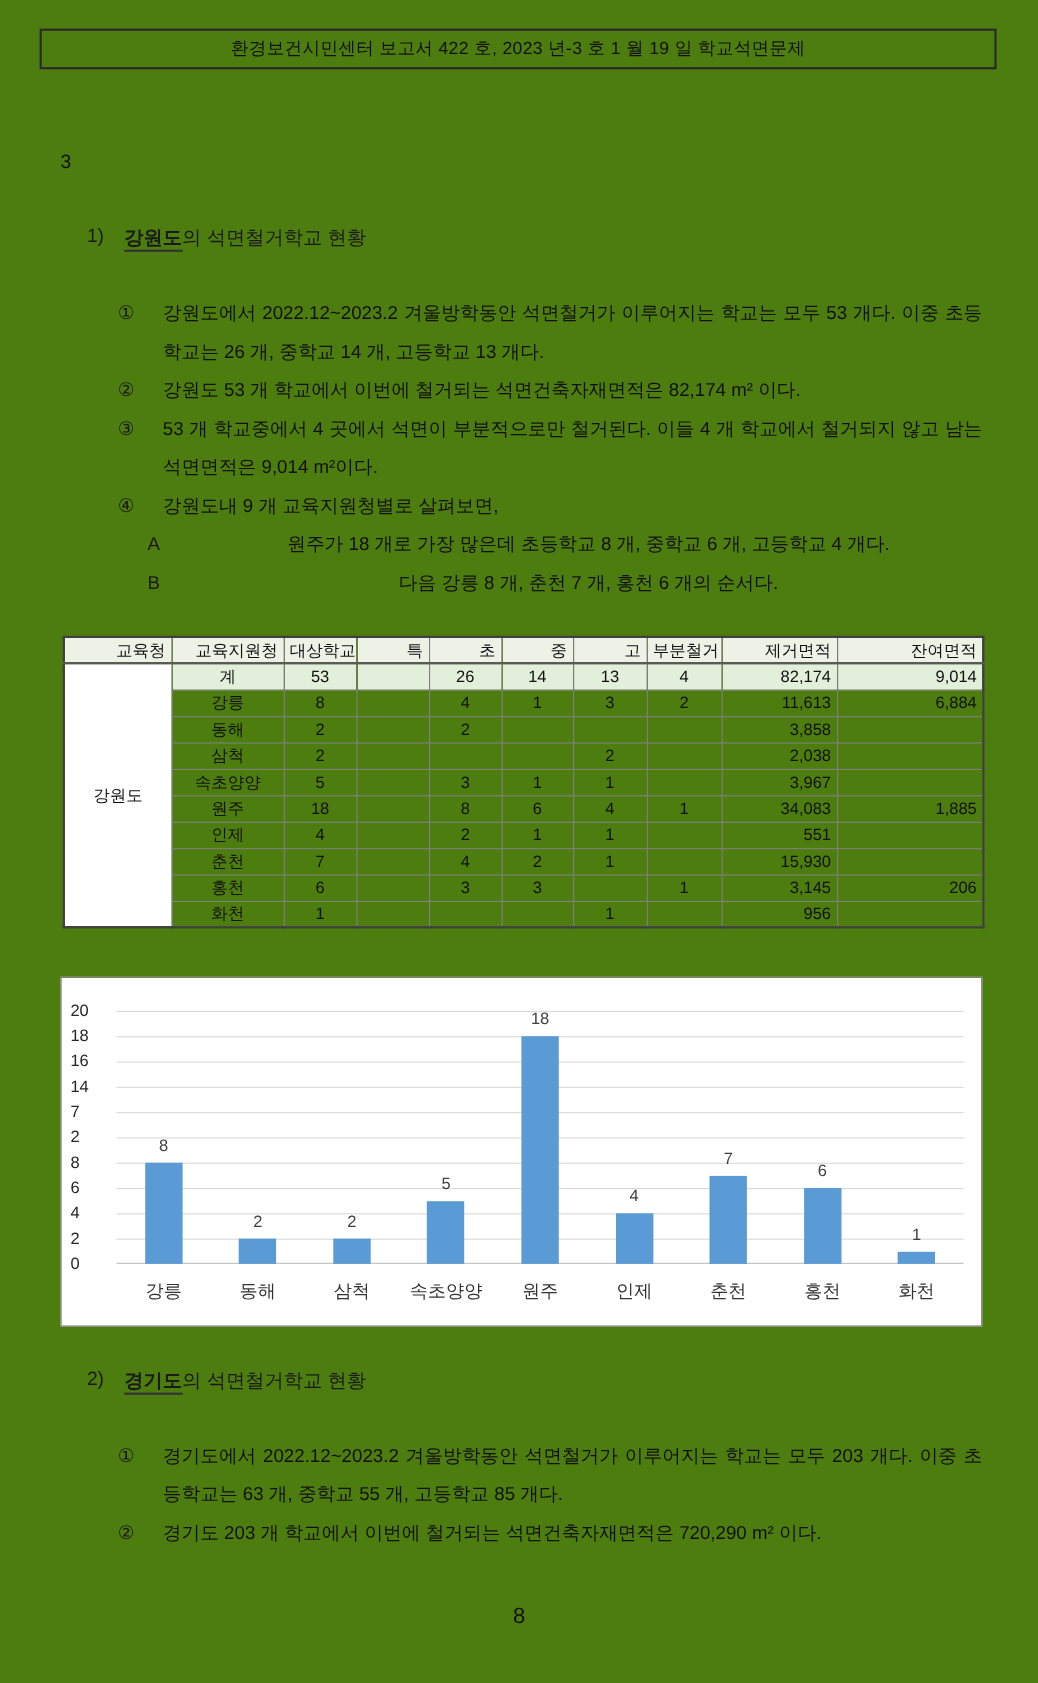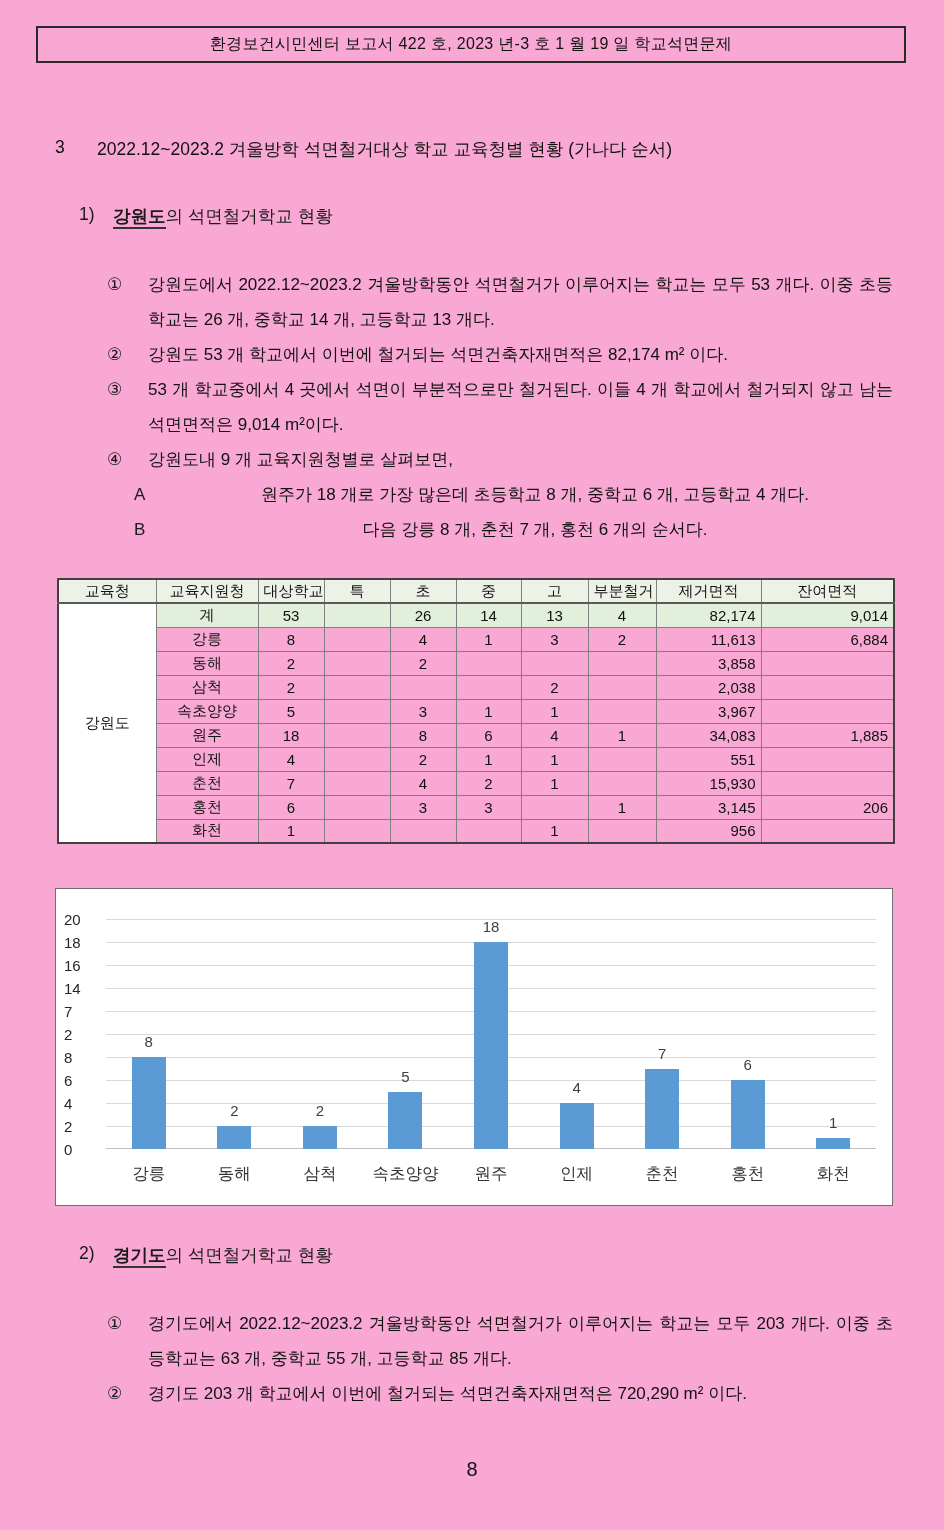--- a/index.html
+++ b/index.html
@@ -1,18 +1,18 @@
 <!DOCTYPE html>
 <html><head>
 <meta charset="utf-8">
 <style>
   * { margin:0; padding:0; box-sizing:border-box; }
   html,body { background:#fff; }
   body { font-family:"Liberation Sans","DejaVu Sans",sans-serif; color:#1a1a1a; }
-  .page { position:relative; width:944px; height:1530px; background:#f9a8d4; overflow:hidden; }
+  .page { position:relative; width:944px; height:1530px; background:#4d7c0f; overflow:hidden; }
 
   .header-box {
     position:absolute; left:36px; top:26px; width:870px; height:37px;
     border:2px solid #2b2b2b; display:flex; align-items:center; justify-content:center;
     font-size:16px; letter-spacing:0.3px; color:#111;
   }
 
   .section-heading {
     position:absolute; left:55px; top:137px; width:840px;
     display:flex; font-size:17.5px; color:#111;
@@ -34,21 +34,21 @@
   table.data-table {
     position:absolute; left:57px; top:578px; width:836px;
     border-collapse:collapse; table-layout:fixed;
     font-size:15px; color:#111;
     border:2px solid #404040;
   }
   table.data-table th, table.data-table td {
     border:1px solid #808080; height:24px; padding:0 5px;
     font-weight:normal; overflow:hidden; white-space:nowrap;
   }
-  table.data-table thead th { background:#edf2e7; text-align:center; border-bottom:2px solid #595959; }
+  table.data-table thead th { background:#edf2e7; text-align:right; border-bottom:2px solid #595959; }
   table.data-table td.c { text-align:center; }
   table.data-table td.r { text-align:right; }
   tr.hl td { background:#e2efda; }
   td.region { background:#ffffff !important; text-align:center; vertical-align:middle; border-right:2px solid #595959; }
 
   .chart-box {
     position:absolute; left:55px; top:888px; width:838px; height:318px;
     border:1.5px solid #6f6f6f; background:#fff;
   }
   .chart-plot {
@@ -77,21 +77,20 @@
 <body>
 
 <div class="page">
 
   <div class="header-box">
     <span>환경보건시민센터 보고서 422 호, 2023 년-3 호 1 월 19 일 학교석면문제</span>
   </div>
 
   <div class="section-heading">
     <span class="num">3</span>
-    <span>2022.12~2023.2 겨울방학 석면철거대상 학교 교육청별 현황 (가나다 순서)</span>
   </div>
 
   <div class="sub-heading" style="top:204px;">
     <span class="num">1)</span>
     <span><span class="bold-ul">강원도</span><span>의 석면철거학교 현황</span></span>
   </div>
 
   <div class="items" style="top:267px;" id="gangwon-items">
       <div class="item">
         <span class="marker">①</span>

